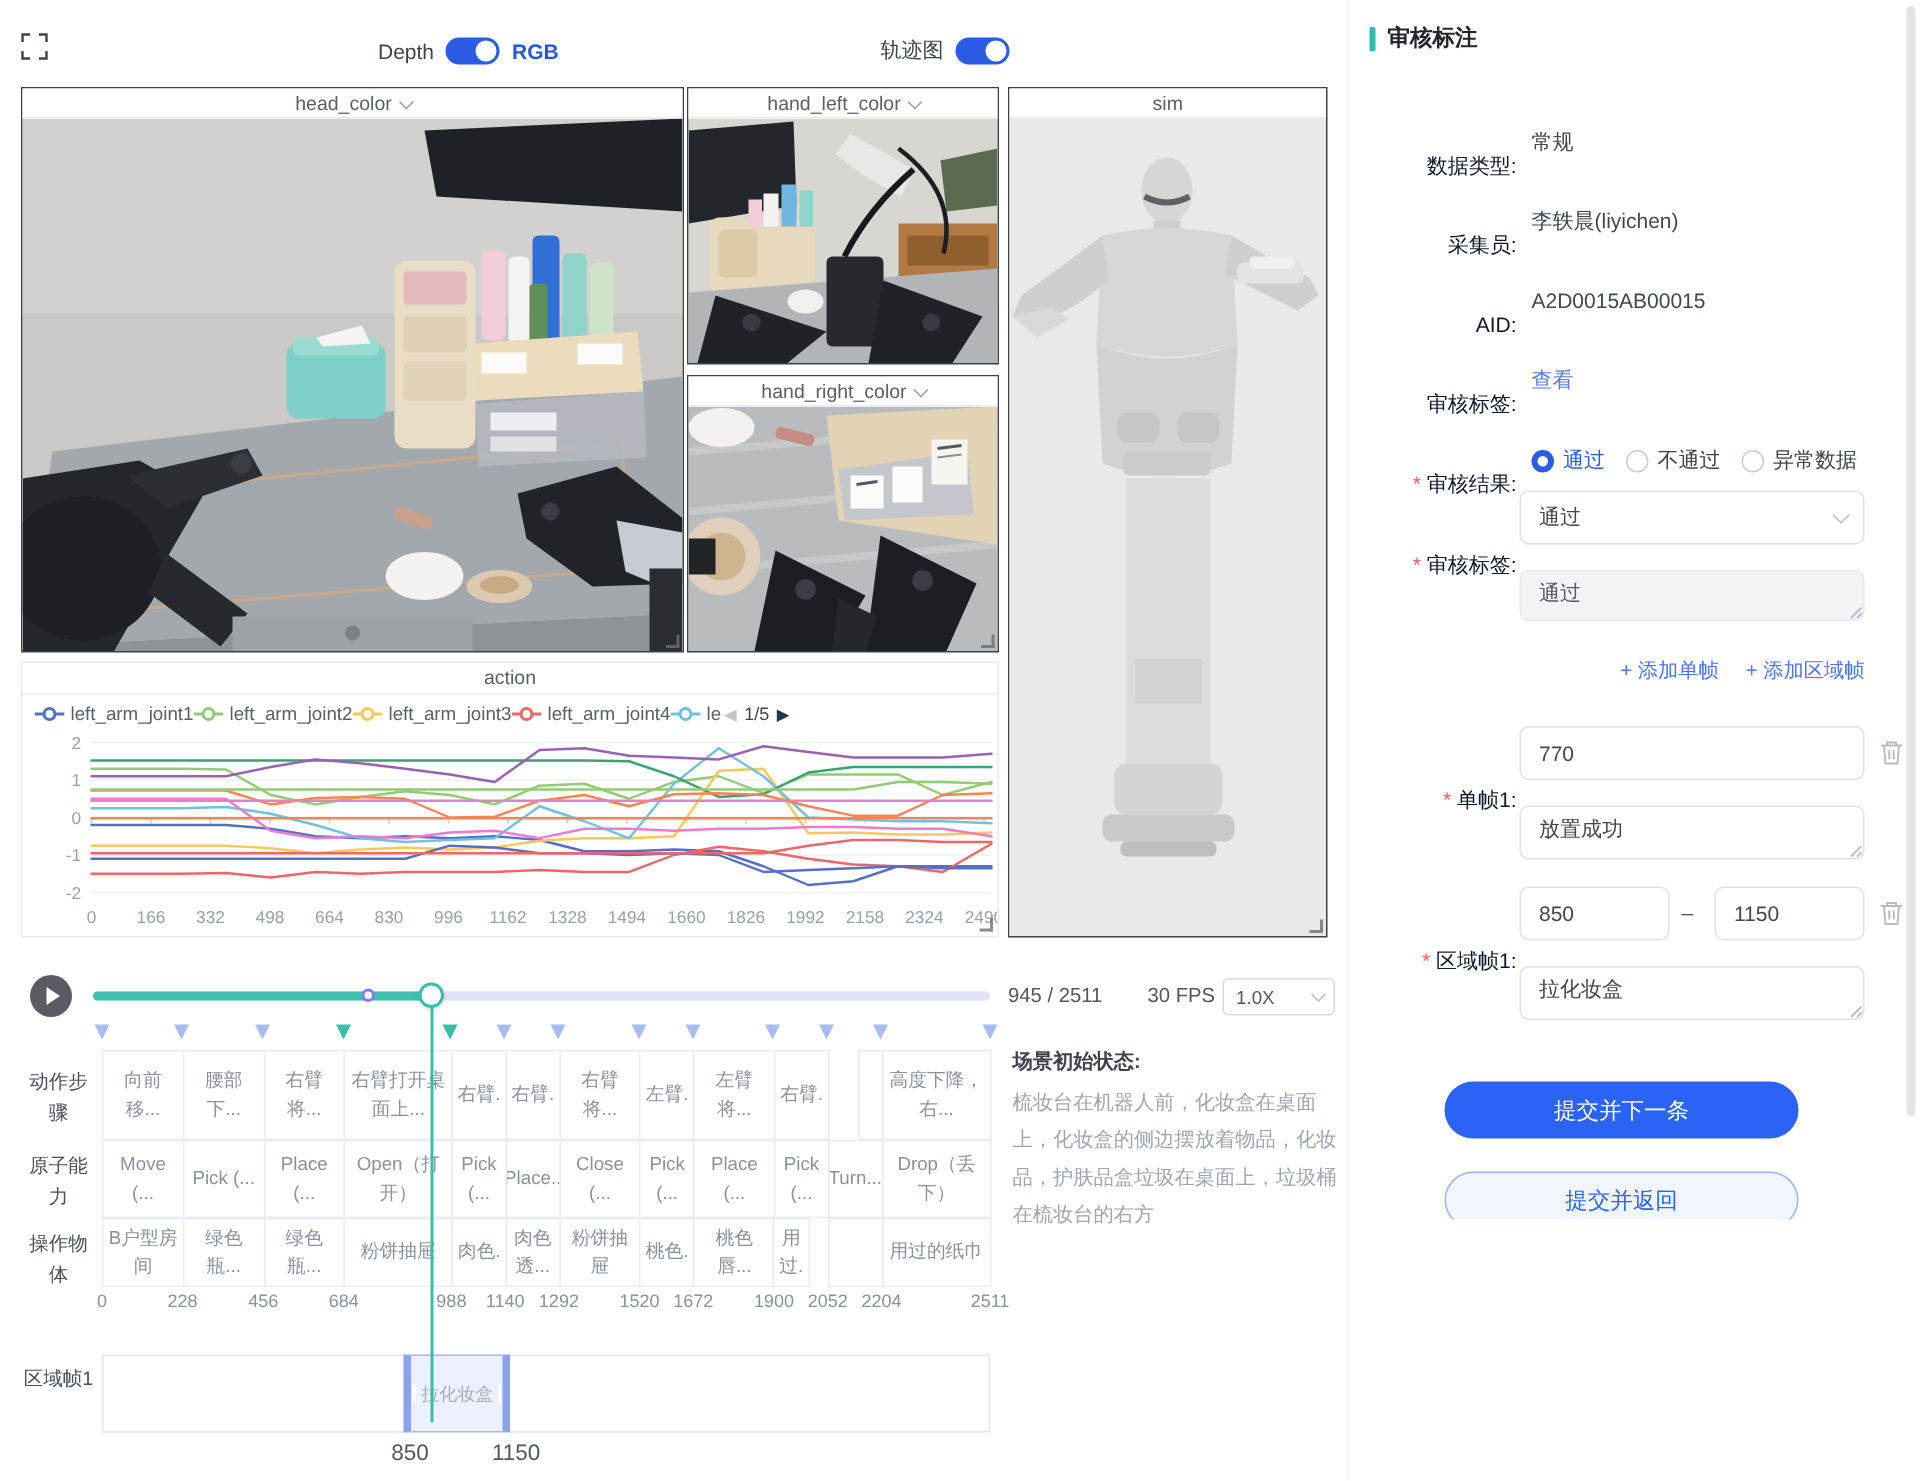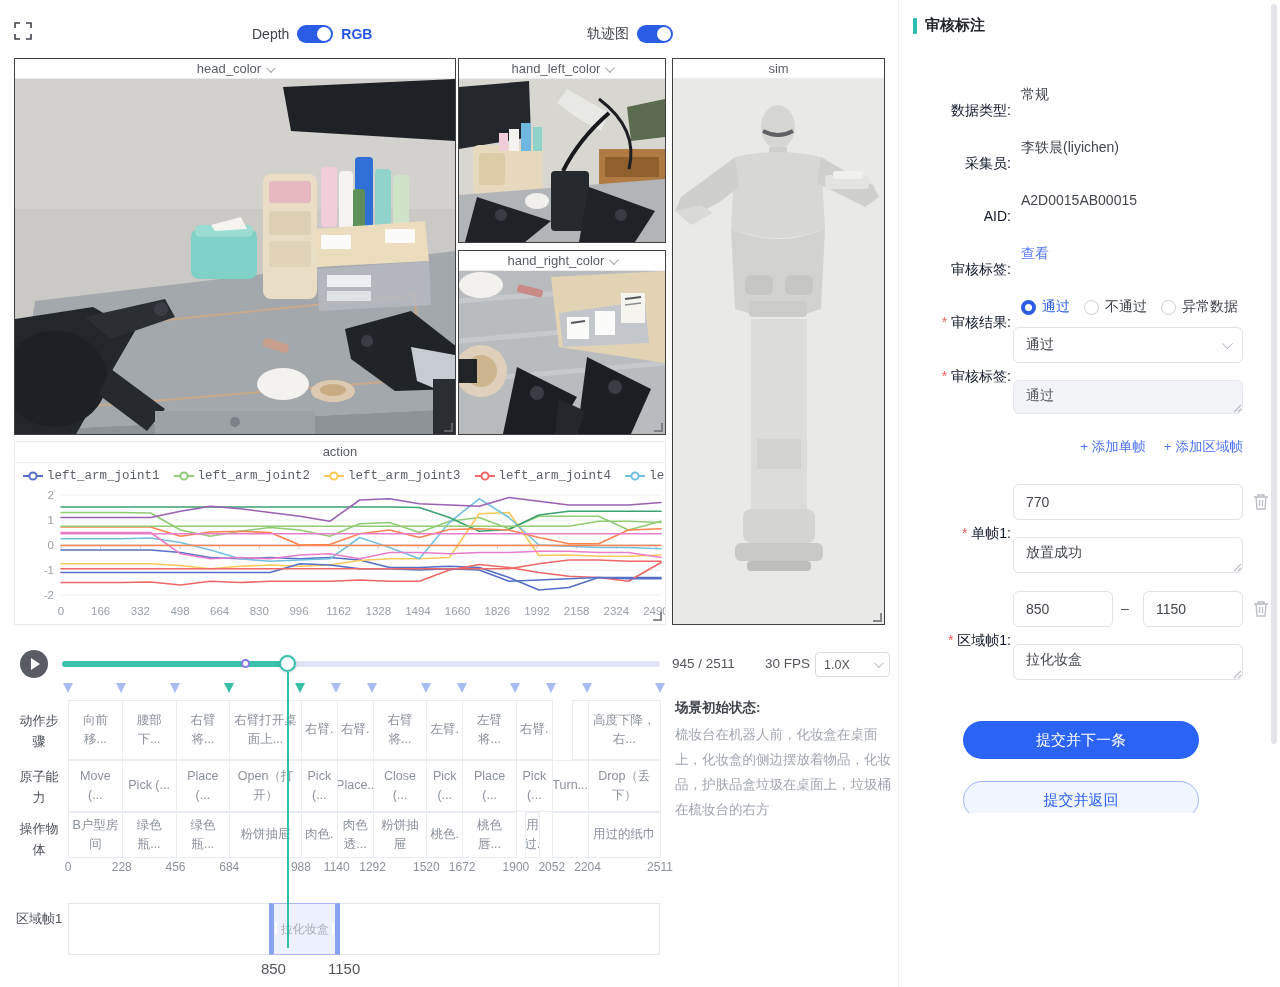--- a/index.html
+++ b/index.html
@@ -18,21 +18,21 @@
 
 .vpanel { position:absolute; background:#fff; border:1px solid #404040; }
 .vpanel .vhead { height:20px; line-height:19px; text-align:center; font-size:13px; color:#5a5e66; border-bottom:1px solid #ececf0; background:#fff; white-space:nowrap; overflow:hidden; }
 .vhead .caret { display:inline-block; width:7px; height:7px; border:solid #9ca1a9; border-width:0 1.4px 1.4px 0; transform:rotate(45deg) translateY(-2px); margin-left:5px; }
 .vbody { position:relative; overflow:hidden; }
 .corner-resize { position:absolute; right:2px; bottom:2px; width:9px; height:9px; border-right:2px solid #6b6f76; border-bottom:2px solid #6b6f76; opacity:.8; }
 
 
 #chart-panel { position:absolute; left:14px; top:441px; width:652px; height:184px; border:1px solid #e9e9ee; background:#fff; }
 #chart-title { height:21px; line-height:20px; text-align:center; font-size:13px; color:#5a5e66; border-bottom:1px solid #ededf2; }
-#chart-legend { height:26px; display:flex; align-items:center; padding-left:8px; gap:14px; font-size:12.5px; color:#5a5e66; white-space:nowrap; overflow:hidden;font-family:Liberation Mono, monospace; }
+#chart-legend { height:26px; display:flex; align-items:center; padding-left:8px; font-size:12.5px; color:#5a5e66; white-space:nowrap; overflow:hidden; }
 .leg-item { display:flex; align-items:center; gap:4px; cursor:pointer; }
 #legend-pager { display:flex; align-items:center; gap:5px; margin-left:2px; font-size:12px; color:#3f434a; }
 #legend-pager .pg-prev { color:#c0c3c9; font-size:11px; cursor:pointer; }
 #legend-pager .pg-next { color:#24364e; font-size:11px; cursor:pointer; }
 #chart-svg { display:block; }
 
 
 #play-btn { position:absolute; left:20px; top:650px; width:28px; height:28px; border-radius:50%; background:#595d63; cursor:pointer; }
 #play-btn .tri { position:absolute; left:11px; top:8px; width:0; height:0; border-left:9px solid #fff; border-top:6px solid transparent; border-bottom:6px solid transparent; }
 #slider-track { position:absolute; left:62px; top:661px; width:598px; height:6px; border-radius:3px; background:#dfe3f3; cursor:pointer; }
@@ -440,21 +440,21 @@
       <div class="seg-row" style="height: 46px;">
         <div class="seg-cell" style="left: 0px; width: 54.7539px;">B户型房间</div>
         <div class="seg-cell" style="left: 53.7539px; width: 54.7539px;">绿色瓶...</div>
         <div class="seg-cell" style="left: 107.508px; width: 54.7539px;">绿色瓶...</div>
         <div class="seg-cell" style="left: 161.262px; width: 72.6718px;">粉饼抽屉</div>
         <div class="seg-cell" style="left: 232.933px; width: 36.8359px;">肉色.</div>
         <div class="seg-cell" style="left: 268.769px; width: 36.8359px;">肉色透...</div>
         <div class="seg-cell" style="left: 304.605px; width: 54.7539px;">粉饼抽屉</div>
         <div class="seg-cell" style="left: 358.359px; width: 36.8359px;">桃色.</div>
         <div class="seg-cell" style="left: 394.195px; width: 54.7539px;">桃色唇...</div>
-        <div class="seg-cell" style="left: 457px; width: 15px;">用过.</div>
+        <div class="seg-cell" style="left: 447px; width: 25px;">用过.</div>
         <div class="seg-cell" style="left: 483.785px; width: 36.8359px;"></div>
         <div class="seg-cell" style="left: 519.621px; width: 73.3791px;">用过的纸巾</div>
       </div>
     </div>
   <div id="axis-nums">
       <span class="axis-num" style="left: 68px;">0</span>
       <span class="axis-num" style="left: 121.754px;">228</span>
       <span class="axis-num" style="left: 175.508px;">456</span>
       <span class="axis-num" style="left: 229.262px;">684</span>
       <span class="axis-num" style="left: 300.933px;">988</span>

